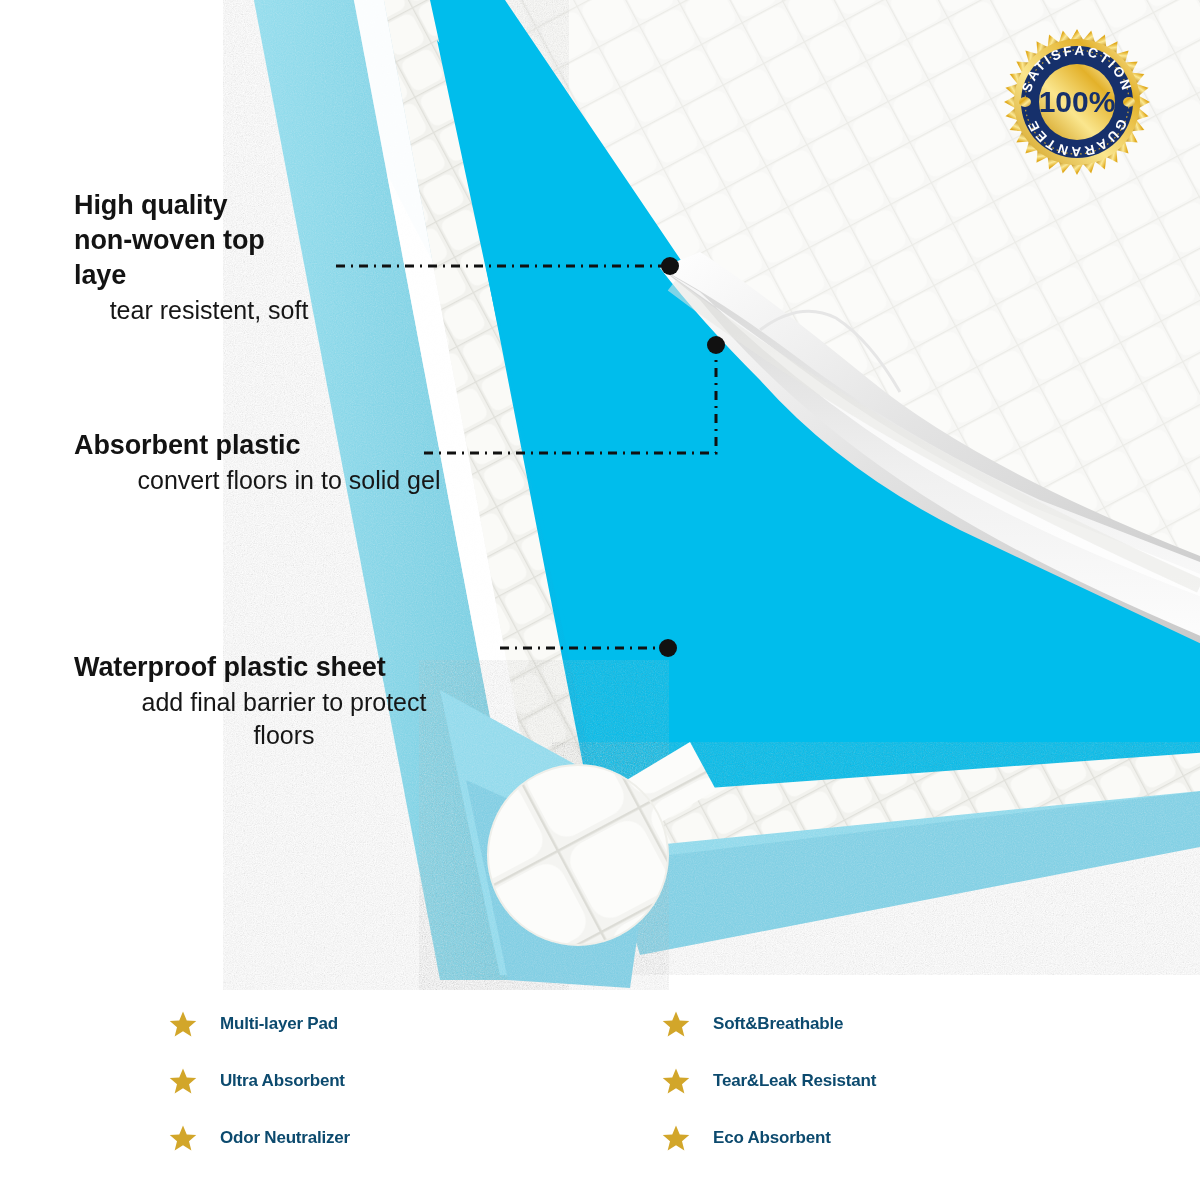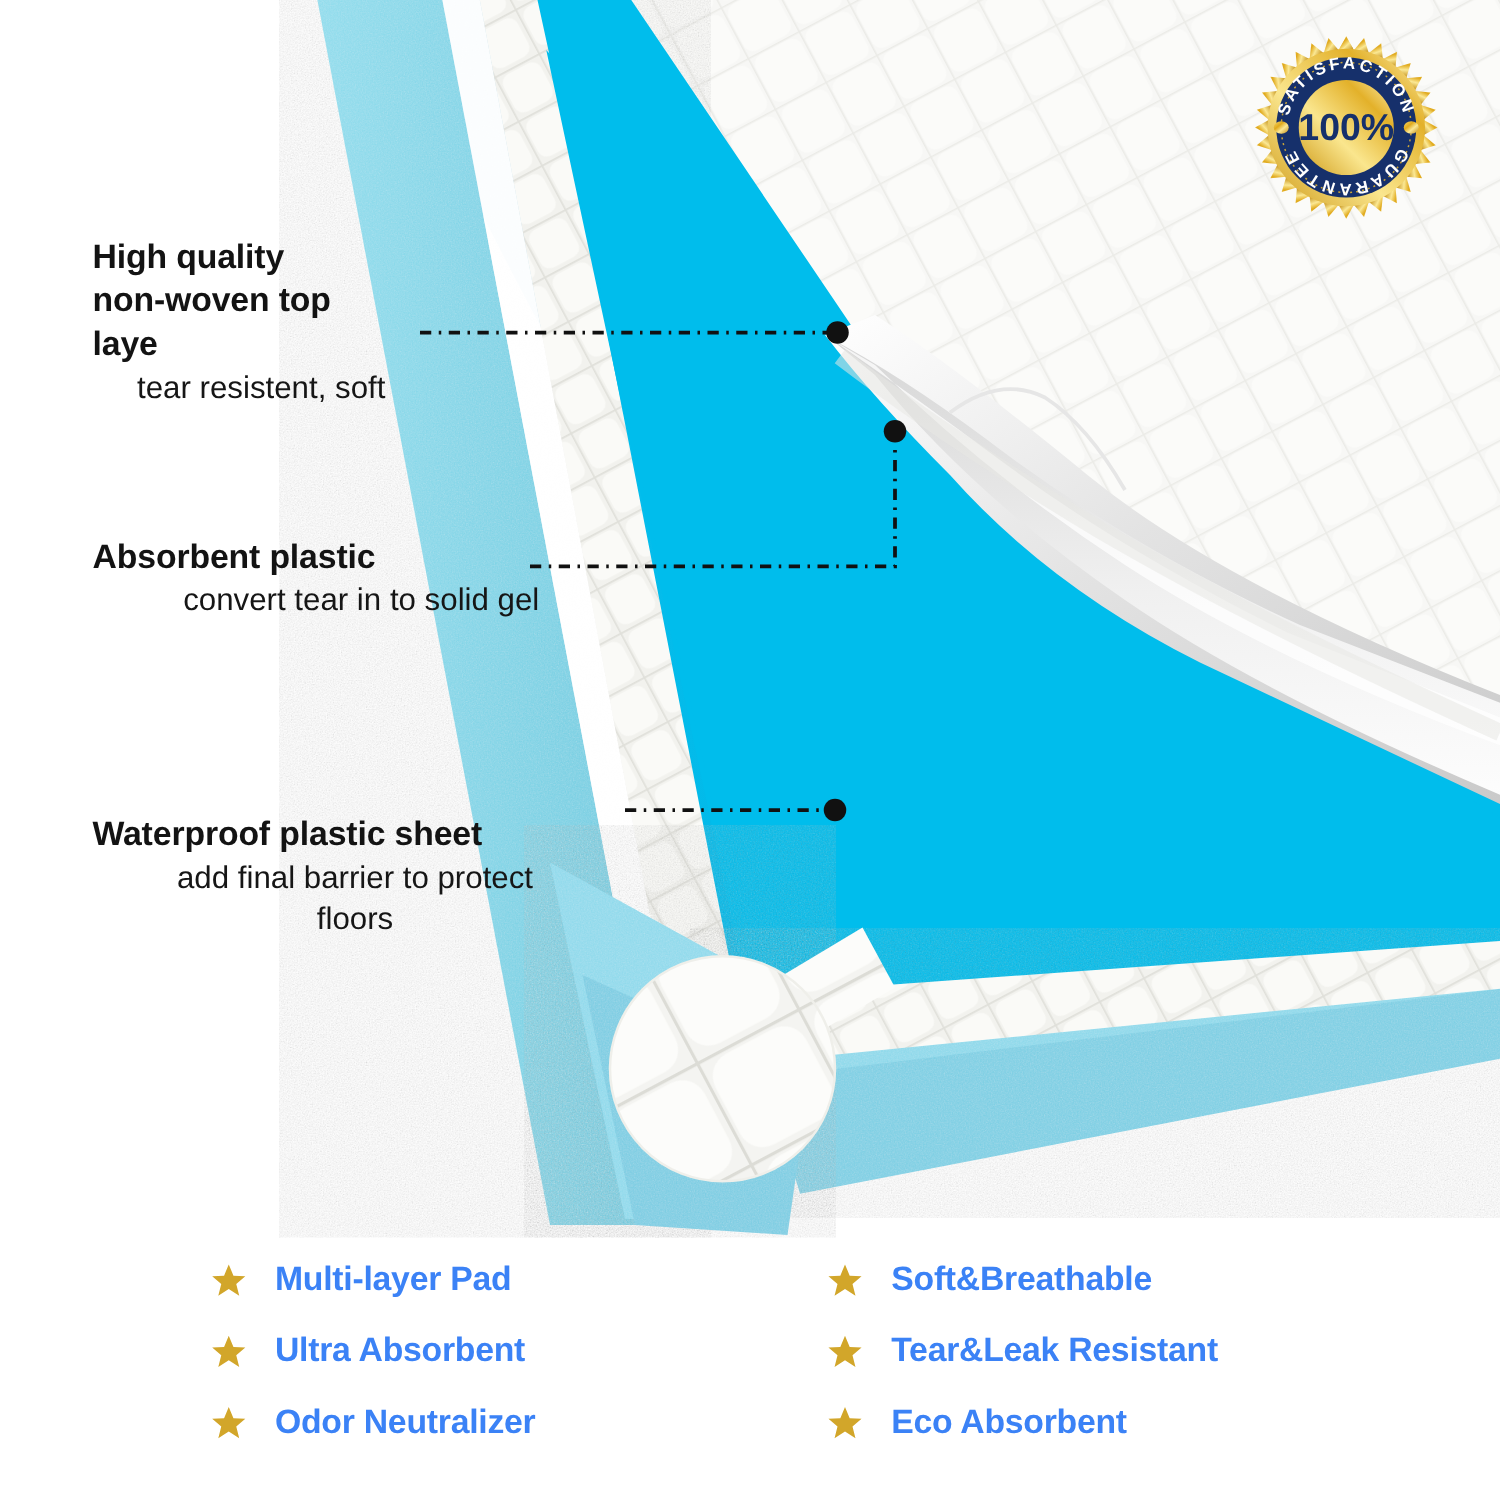--- a/index.html
+++ b/index.html
@@ -42,21 +42,21 @@
   }
   .fcol{position:absolute;top:0;}
   #fcol-left{left:168px;}
   #fcol-right{left:661px;}
   .frow{display:flex;align-items:center;height:57px;}
   .fstar{
     width:30px;height:30px;margin-right:22px;flex:0 0 auto;
     display:block;
   }
   .flabel{
-    font-size:27px;font-weight:bold;color:#3b82f6;
+    font-size:17px;font-weight:bold;color:#0c4a6e;
     letter-spacing:-0.2px;white-space:nowrap;
   }
 </style>
 </head>
 <body>
 
 <div id="stage">
 
   <div class="art">
     <svg width="1200" height="990" viewBox="0 0 1200 990" xmlns="http://www.w3.org/2000/svg">
@@ -197,21 +197,21 @@
     <div class="ttl">
       <div>High quality</div>
       <div>non-woven top</div>
       <div>laye</div>
     </div>
     <div class="sub">tear resistent, soft</div>
   </div>
 
   <div class="callout" id="callout-2">
     <div class="ttl">Absorbent plastic</div>
-    <div class="sub">convert tear in to solid gel</div>
+    <div class="sub">convert floors in to solid gel</div>
   </div>
 
   <div class="callout" id="callout-3">
     <div class="ttl">Waterproof plastic sheet</div>
     <div class="sub">
       <div>add final barrier to protect</div>
       <div>floors</div>
     </div>
   </div>
 

